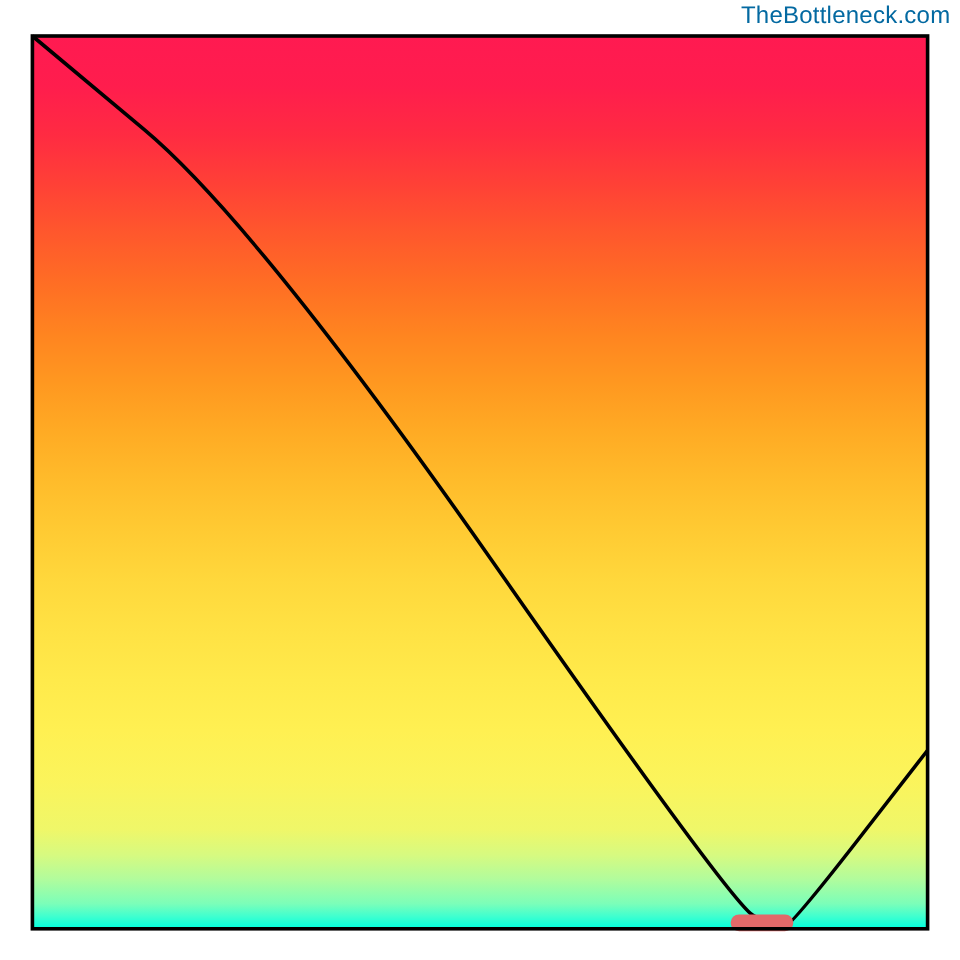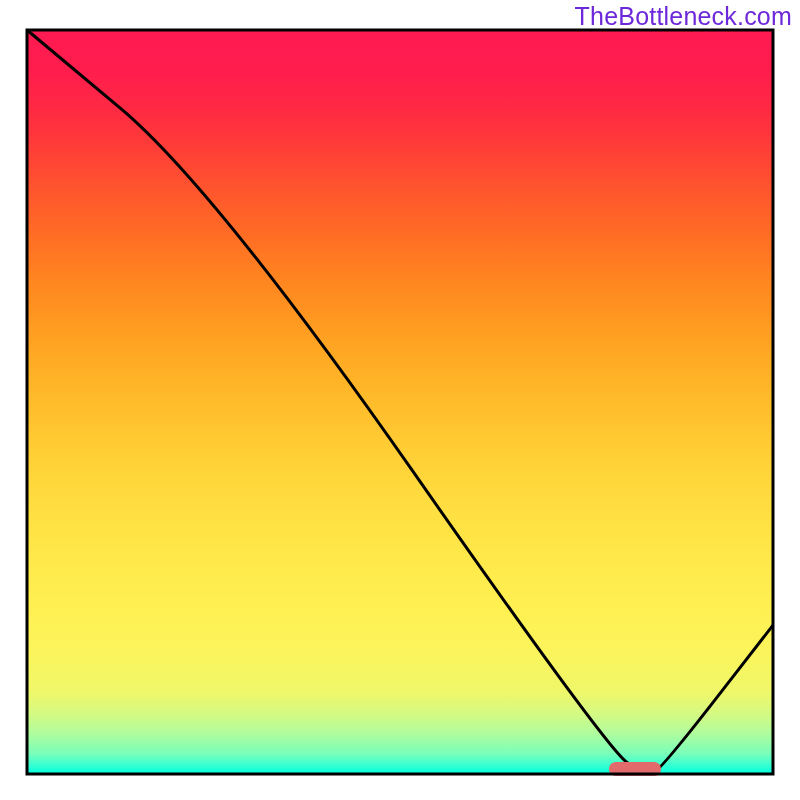--- a/index.html
+++ b/index.html
@@ -13,23 +13,23 @@
   }
   .wrap {
     position: relative;
     width: 800px;
     height: 800px;
   }
   .watermark {
     position: absolute;
     top: 2px;
     right: 8px;
-    font-size: 25px;
+    font-size: 20px;
     font-weight: 400;
-    color: #6d28d9;
+    color: #0369a1;
     letter-spacing: 0.2px;
   }
   svg {
     display: block;
   }
 </style>
 </head>
 <body>
 <div class="wrap">
 

